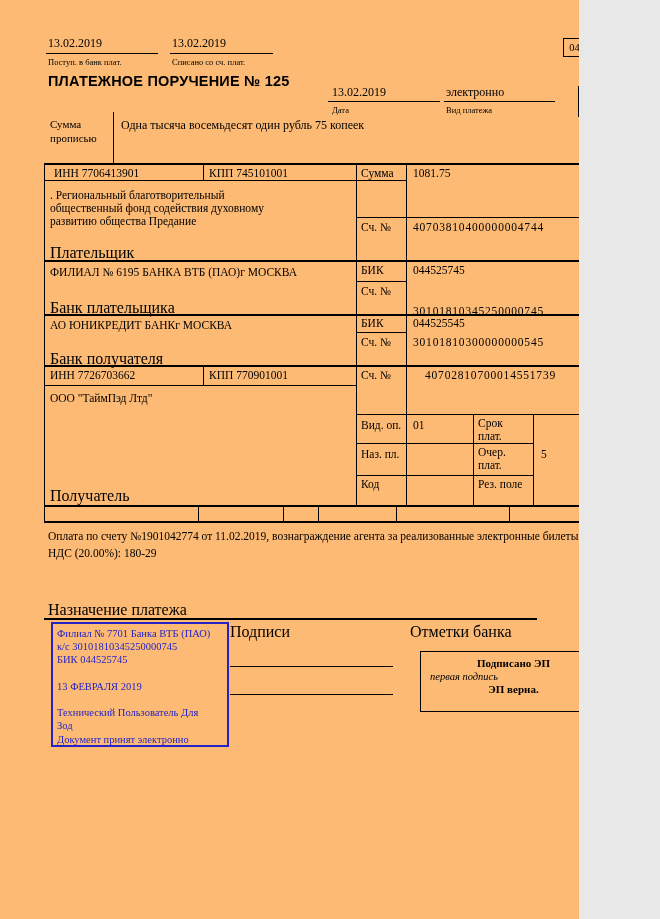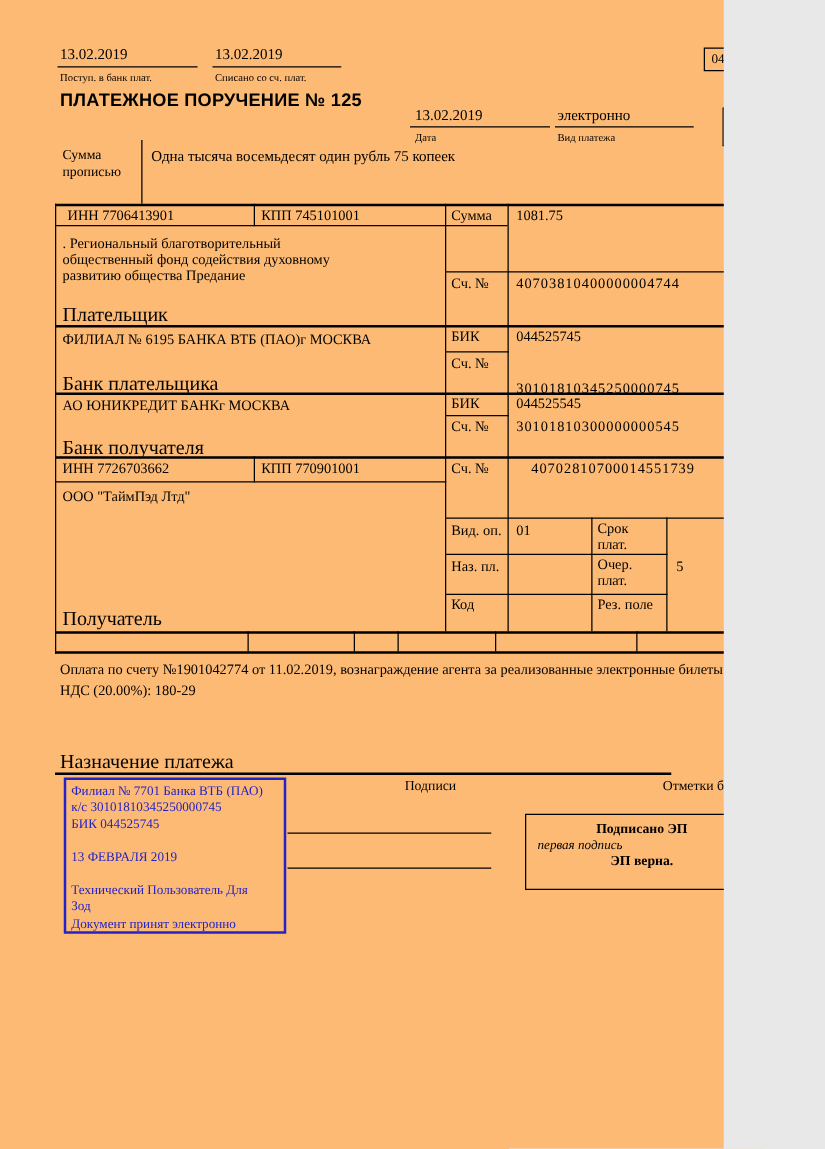--- a/index.html
+++ b/index.html
@@ -15,21 +15,21 @@
   .vline{position:absolute;width:1px;background:#000;}
   .title{position:absolute;font-family:"Liberation Sans", sans-serif;font-weight:bold;
          font-size:14.5px;letter-spacing:0.2px;white-space:nowrap;}
   .codebox{position:absolute;left:563px;top:38px;width:47px;height:17px;border:1px solid #000;
            text-align:center;font-size:10.5px;line-height:17px;}
   .kindbox{position:absolute;left:578px;top:86px;width:29px;height:29px;border:1px solid #000;}
   .wrap2{white-space:normal;}
   .bluebox{position:absolute;left:51px;top:622px;width:178px;height:125px;box-sizing:border-box;
            border:2px solid #2323c8;color:#2323c8;padding:3px 4px;font-size:10.5px;}
   .bstamp-line{min-height:13.2px;line-height:13.2px;white-space:nowrap;}
-  .header12{position:absolute;font-size:11px;text-align:right;white-space:nowrap;}
+  .header12{position:absolute;font-size:16px;text-align:left;white-space:nowrap;}
   .esignbox{position:absolute;left:420px;top:651px;width:187px;height:61px;box-sizing:border-box;
             border:1.5px solid #000;padding-top:4px;}
   .esign-title{text-align:center;font-weight:bold;font-size:11px;line-height:14px;}
   .esign-name{font-size:10.5px;padding-left:7px;line-height:13.5px;}
   .esign-sub{font-size:10.5px;font-style:italic;padding-left:9px;line-height:13px;}
   .esign-verify{text-align:center;font-weight:bold;font-size:11px;line-height:13.5px;}
 </style>
 </head>
 <body>
 

